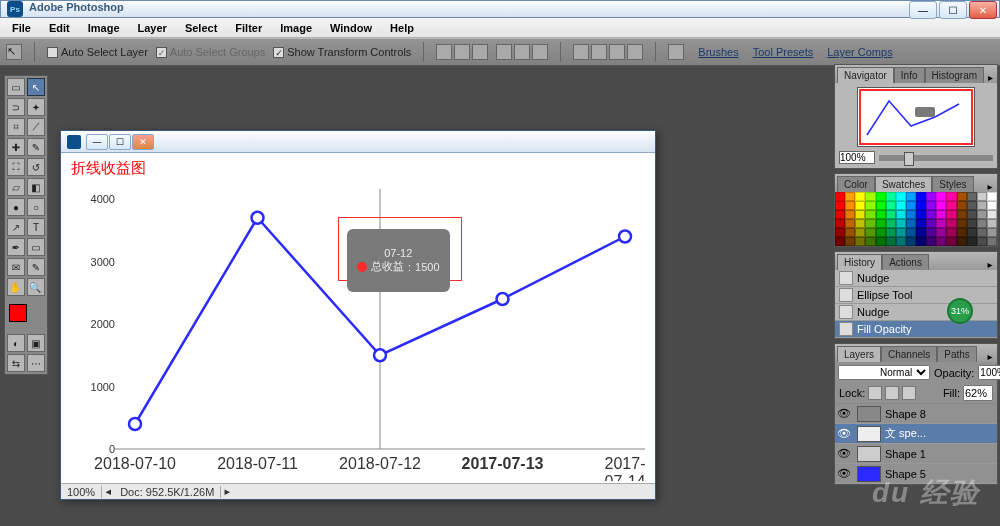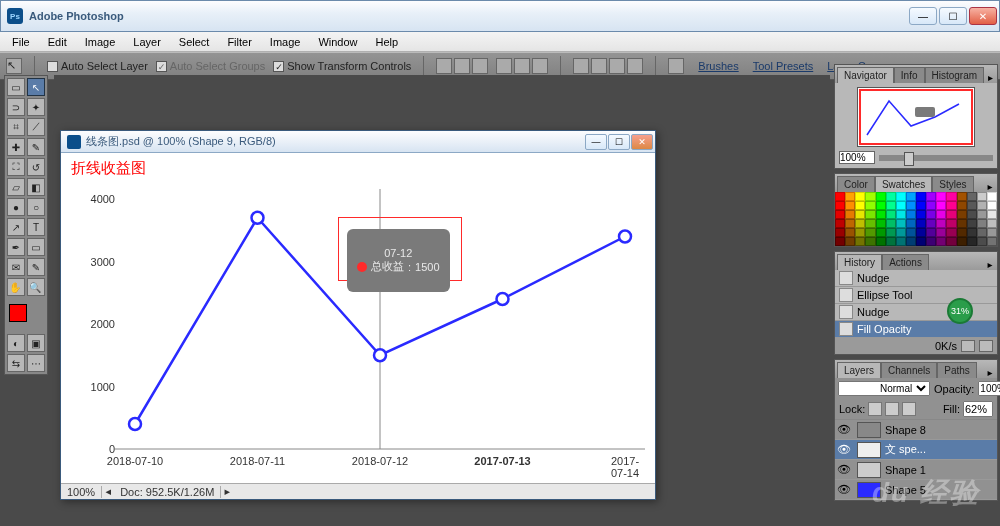--- a/index.html
+++ b/index.html
@@ -1,27 +1,27 @@
 <!DOCTYPE html>
 <html><head>
 <meta charset="utf-8">
 <style>
 * { margin: 0; padding: 0; box-sizing: border-box; font-family: "Segoe UI", Tahoma, sans-serif; font-size: 11px; }
 body { width: 1000px; height: 526px; overflow: hidden; background: #4a4a4a; position: relative; }
 
 
-.titlebar { height: 32px; background: linear-gradient(#fdfdfe,#e8f0f8 40%,#d7e4f2); display: flex; align-items: center; padding-left: 6px; border: 1px solid #6b8aab; }
+.titlebar { height: 18px; background: linear-gradient(#fdfdfe,#e8f0f8 40%,#d7e4f2); display: flex; padding-left: 6px; border: 1px solid #6b8aab; }
 .titlebar .ps-icon { width: 16px; height: 16px; background: #0b4e8a; border-radius: 3px; margin-right: 6px; display:flex;align-items:center;justify-content:center;color:#9cd4ff;font-size:8px;font-weight:bold; }
 .titlebar .title { color:#3a5a7c; font-weight:bold; flex:1; }
 .win-btns { display:flex; gap:2px; margin-right:2px;}
 .win-btn { width:28px; height:18px; border:1px solid #8ca8c5; border-radius:3px; display:flex; align-items:center; justify-content:center; font-size:10px; background:linear-gradient(#f5faff,#d8e8f8);}
 .win-btn.close { background:linear-gradient(#f7b2a3,#e25f45); border-color:#a34; color:#fff; }
 
 
-.menubar { height:20px; background:linear-gradient(#f4f4f4,#e5e5e5); border-bottom:1px solid #b0b0b0; display:flex; align-items:center; padding-left:4px; gap:2px;}
+.menubar { height:20px; background:linear-gradient(#f4f4f4,#e5e5e5); border-bottom:1px solid #b0b0b0; display:flex; align-items:center; padding-left:4px; gap:2px;font-weight:bold;}
 .menubar span { padding:2px 8px; }
 
 
 .optbar { height:28px; background:linear-gradient(#949494,#808080); border-top:1px solid #bbb; border-bottom:1px solid #555; display:flex; align-items:center; padding:0 6px; gap:8px; color:#222; font-size:10px;}
 .optbar .chk { width:11px; height:11px; border:1px solid #555; background:#ddd; display:inline-block; vertical-align:middle; margin-right:3px;}
 .optbar .chk.on::after{content:"✓"; font-size:9px; position:relative; top:-2px; left:1px;}
 .optbar .sep { width:1px; height:20px; background:#666; margin:0 4px;}
 .optbar .ico { width:16px; height:16px; border:1px solid #666; background:#aaa; }
 .optbar .icogrp{ display:flex; gap:2px;}
 .optbar .tablink{ color:#1a3a6a; text-decoration:underline; margin-left:6px; cursor:pointer;}
@@ -47,21 +47,21 @@
 .docwin .dbtn.cl{ background:linear-gradient(#f7a08e,#d84); color:#fff;}
 .canvas{ position:absolute; left:2px; top:24px; right:2px; bottom:18px; background:#fff; overflow:hidden;}
 .statusbar{ position:absolute; left:0; bottom:0; right:0; height:16px; background:#e8e8e8; border-top:1px solid #aaa; display:flex; align-items:center; font-size:10px; color:#333;}
 .statusbar .cell{ padding:0 6px; border-right:1px solid #aaa;}
 .statusbar .arrow{ width:12px;text-align:center;}
 
 
 .chart-title{ position:absolute; left:8px; top:4px; color:#ff0000; font-size:15px; font-family:"Microsoft YaHei","SimSun",sans-serif; font-weight:500;}
 .plot{ position:absolute; left:52px; top:34px; width:530px; height:270px;}
 .yaxis-label{ position:absolute; right:538px; font-size:11px; color:#333; transform:translateY(-50%);}
-.xaxis-label{ position:absolute; top:300px; font-size:11px; color:#333; transform:translateX(-50%);}
+.xaxis-label{ position:absolute; top:300px; font-size:16px; color:#333; transform:translateX(-50%);}
 .tooltip-hl{ position:absolute; border:1.5px solid #ff2a2a;}
 .tooltip-box{ position:absolute; background:#7a7a7a; border-radius:6px; padding:18px 10px; color:#e8e8e8; font-size:12px; font-family:"Microsoft YaHei","SimSun",sans-serif;}
 .tooltip-box .row{ display:flex; align-items:center; gap:4px;}
 .tooltip-box .dot{ width:10px;height:10px;border-radius:50%;background:#ff2a2a;}
 
 
 .rcol{ position:absolute; right:2px; top:64px; width:164px; display:flex; flex-direction:column; gap:4px;}
 .panel{ background:#919191; border:1px solid #555;}
 .panel .ptabs{ height:18px; background:linear-gradient(#b8b8b8,#9a9a9a); display:flex; align-items:flex-end; padding-left:2px; gap:0;}
 .panel .ptab{ padding:2px 6px; font-size:10px; background:#8a8a8a; border:1px solid #666; border-bottom:none; color:#222;margin-top:12px;}
@@ -185,21 +185,20 @@
   <div class="tool">◐</div>
   <div class="tool">▣</div>
   <div class="tool">⇆</div>
   <div class="tool">⋯</div>
 </div>
 
 <div class="workspace">
   <div class="docwin">
     <div class="dtitle">
       <div class="dicn"></div>
-      <span>线条图.psd @ 100% (Shape 9, RGB/8)</span>
       <div class="dctrl">
         <div class="dbtn">—</div>
         <div class="dbtn">☐</div>
         <div class="dbtn cl">✕</div>
       </div>
     </div>
     <div class="canvas">
       <div class="chart-title">折线收益图</div>
       <div class="plot">
         <svg width="530" height="270" id="chart-svg">
@@ -396,25 +395,20 @@
         <div class="hist-row">
           <div class="hicn"></div>
           <span>Nudge</span>
         </div>
         <div class="hist-row sel">
           <div class="hicn"></div>
           <span>Fill Opacity</span>
         </div>
       </div>
     <div class="prog-badge" style="top:46px;">31%</div>
-    <div class="hist-foot">
-      <span>0K/s</span>
-      <div class="b"></div>
-      <div class="b"></div>
-    </div>
   </div>
 
   <div class="panel">
     <div class="ptabs">
       <div class="ptab active">Layers</div>
       <div class="ptab">Channels</div>
       <div class="ptab">Paths</div>
       <div class="pmenu">▸</div>
     </div>
     <div class="layer-opts">

